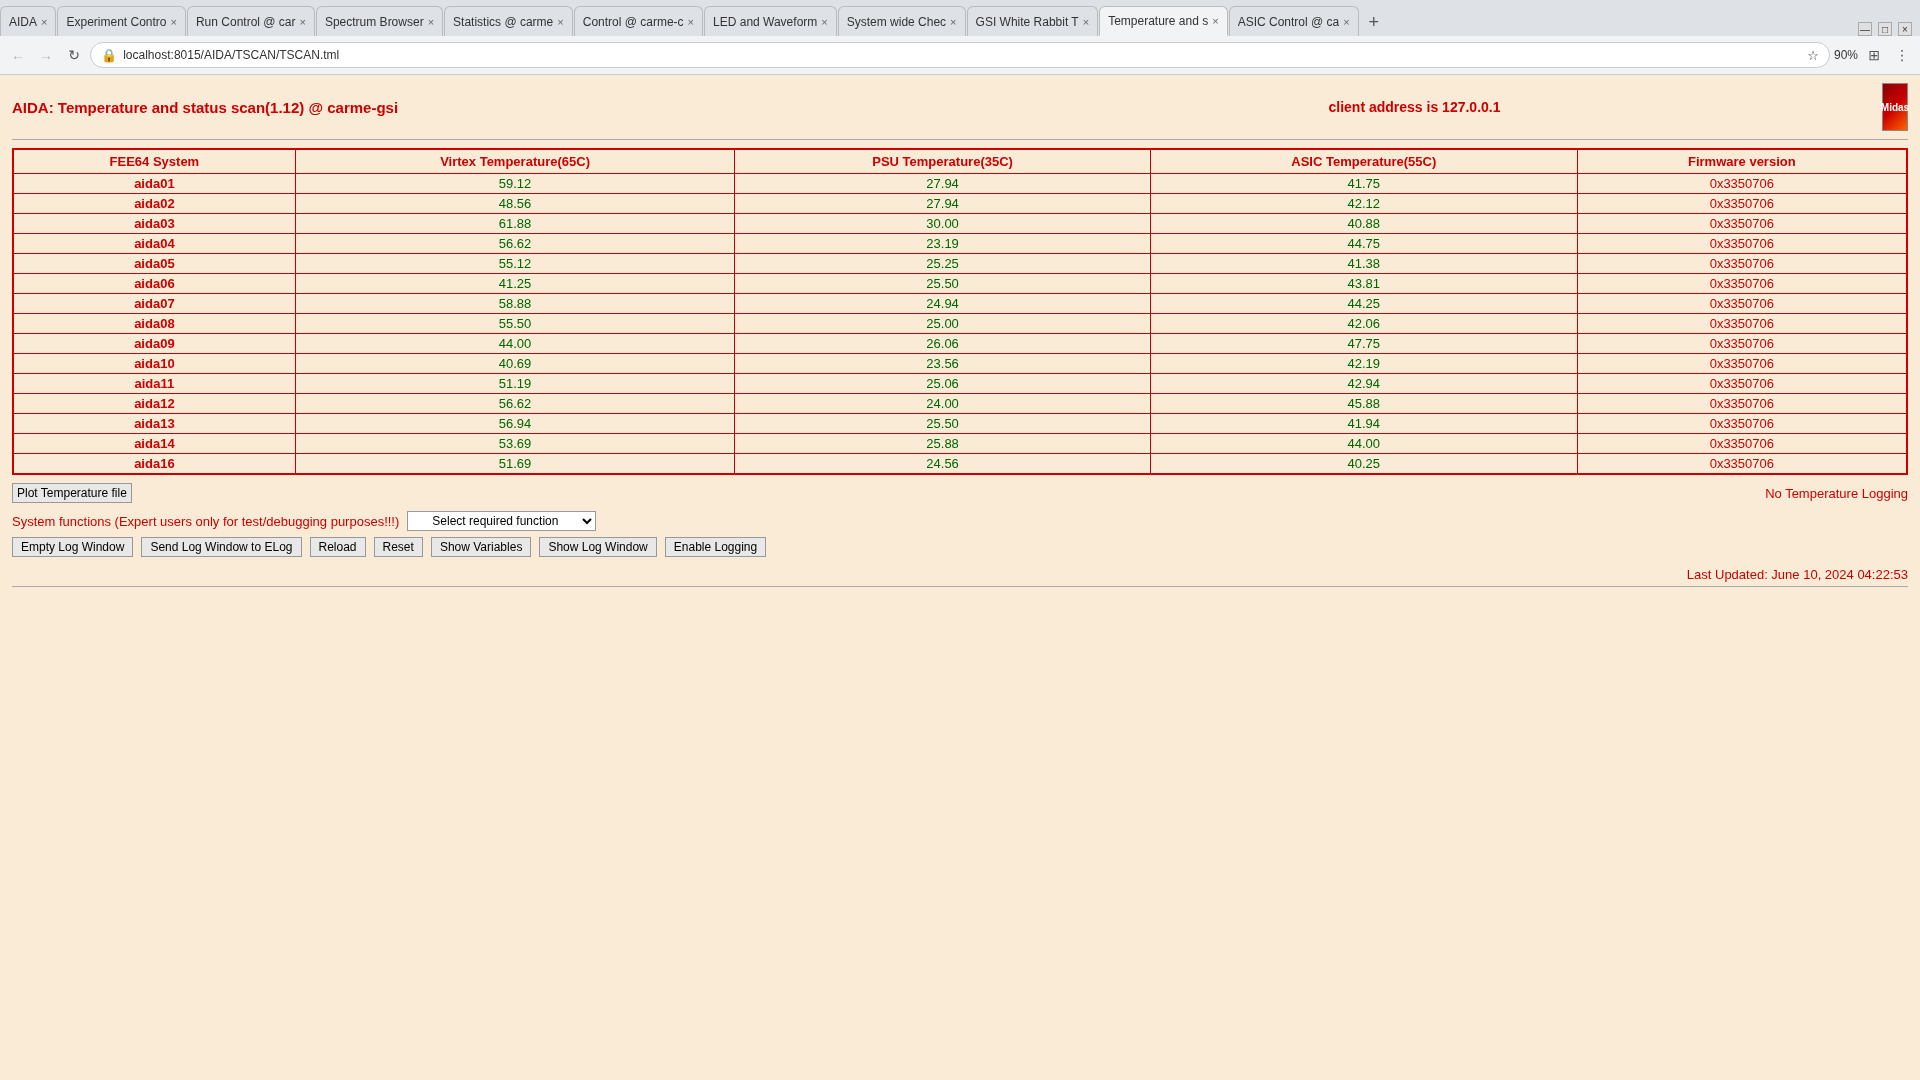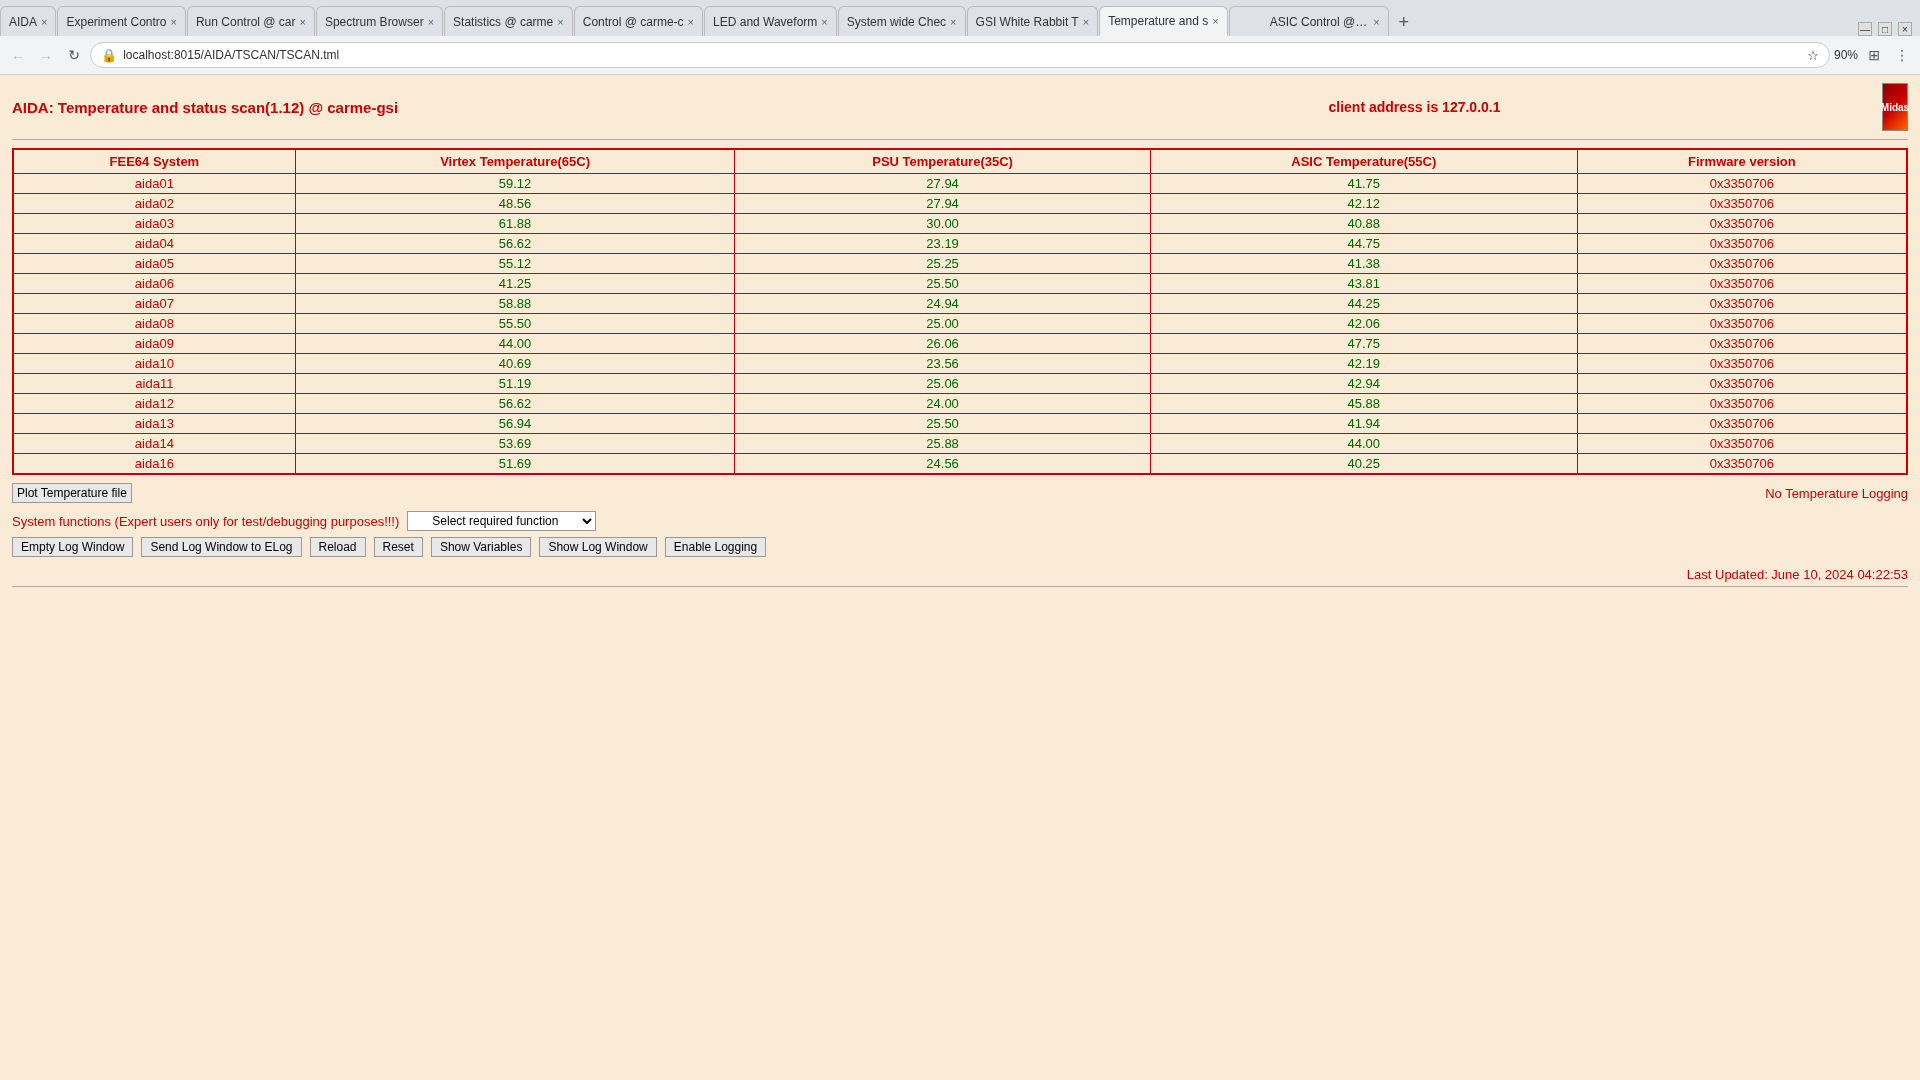--- a/index.html
+++ b/index.html
@@ -210,21 +210,21 @@
       font-size: 13px;
     }
 
     .data-table td {
       border: 1px solid #cc0000;
       padding: 2px 8px;
       text-align: center;
       font-size: 13px;
     }
 
-    .td-name { color: #cc0000; }
+    .td-name { color: #cc0000; font-weight: bold; }
     .td-value { color: #006600; }
     .td-firmware { color: #cc0000; }
 
     .table-actions {
       display: flex;
       justify-content: space-between;
       align-items: center;
       margin-bottom: 8px;
     }
 
@@ -330,21 +330,21 @@
         </div>
         <div class="tab">
           <span style="overflow: hidden; text-overflow: ellipsis; max-width: 110px;">GSI White Rabbit T</span>
           <span class="tab-close">×</span>
         </div>
         <div class="tab active">
           <span style="overflow: hidden; text-overflow: ellipsis; max-width: 110px;">Temperature and s</span>
           <span class="tab-close">×</span>
         </div>
         <div class="tab">
-          <span style="overflow: hidden; text-overflow: ellipsis; max-width: 110px; margin-left: 32px;">ASIC Control @ ca</span>
+          <span style="overflow: hidden; text-overflow: ellipsis; max-width: 110px;">ASIC Control @ ca</span>
           <span class="tab-close">×</span>
         </div>
       </div>
     <button class="tab-new">+</button>
     <div class="tab-controls">
       
     </div>
     <div class="window-controls">
       <div class="win-btn">—</div>
       <div class="win-btn">□</div>

